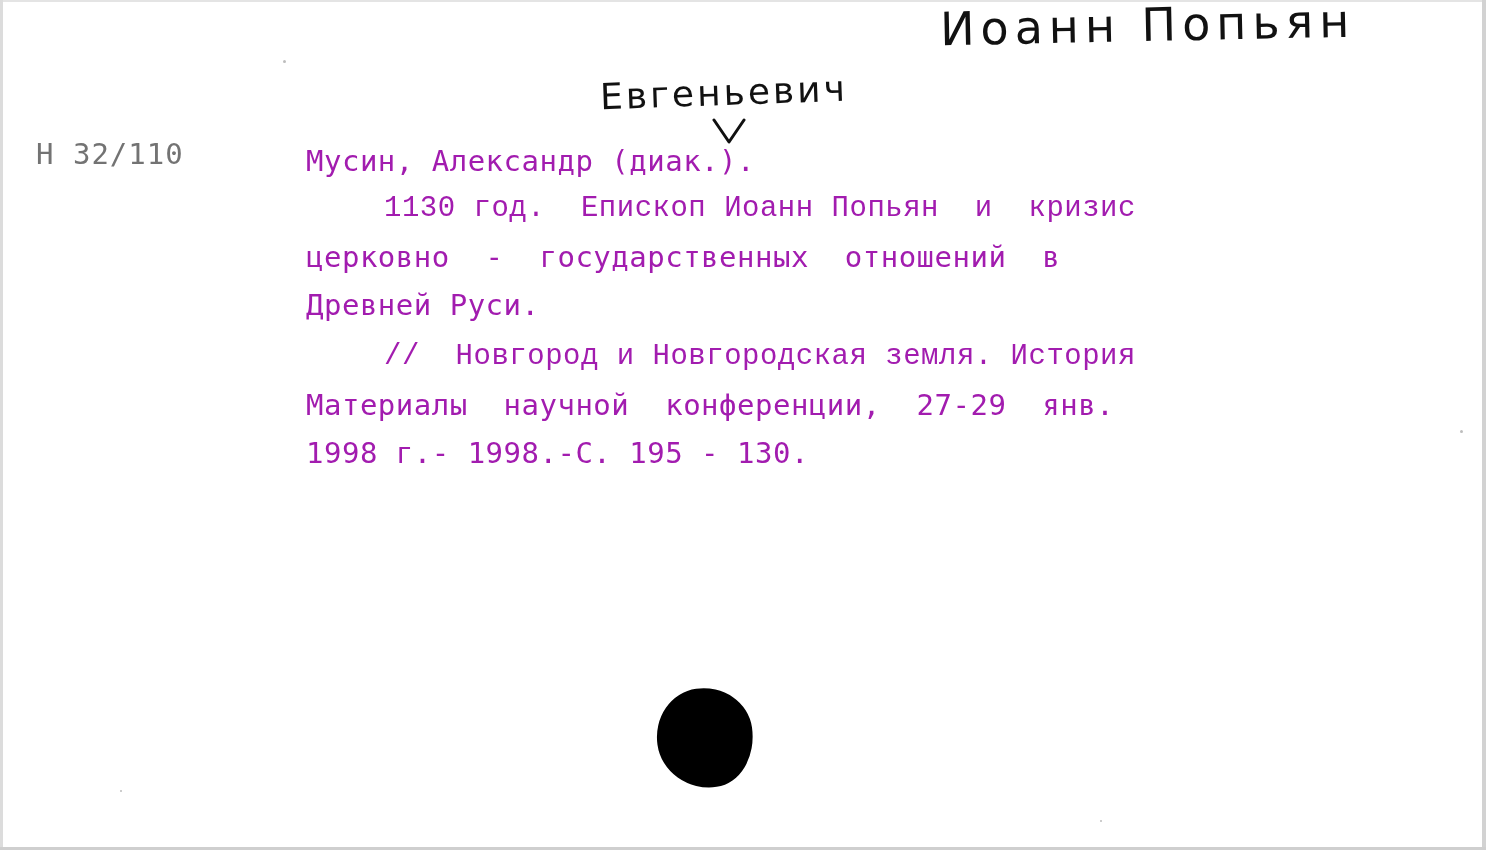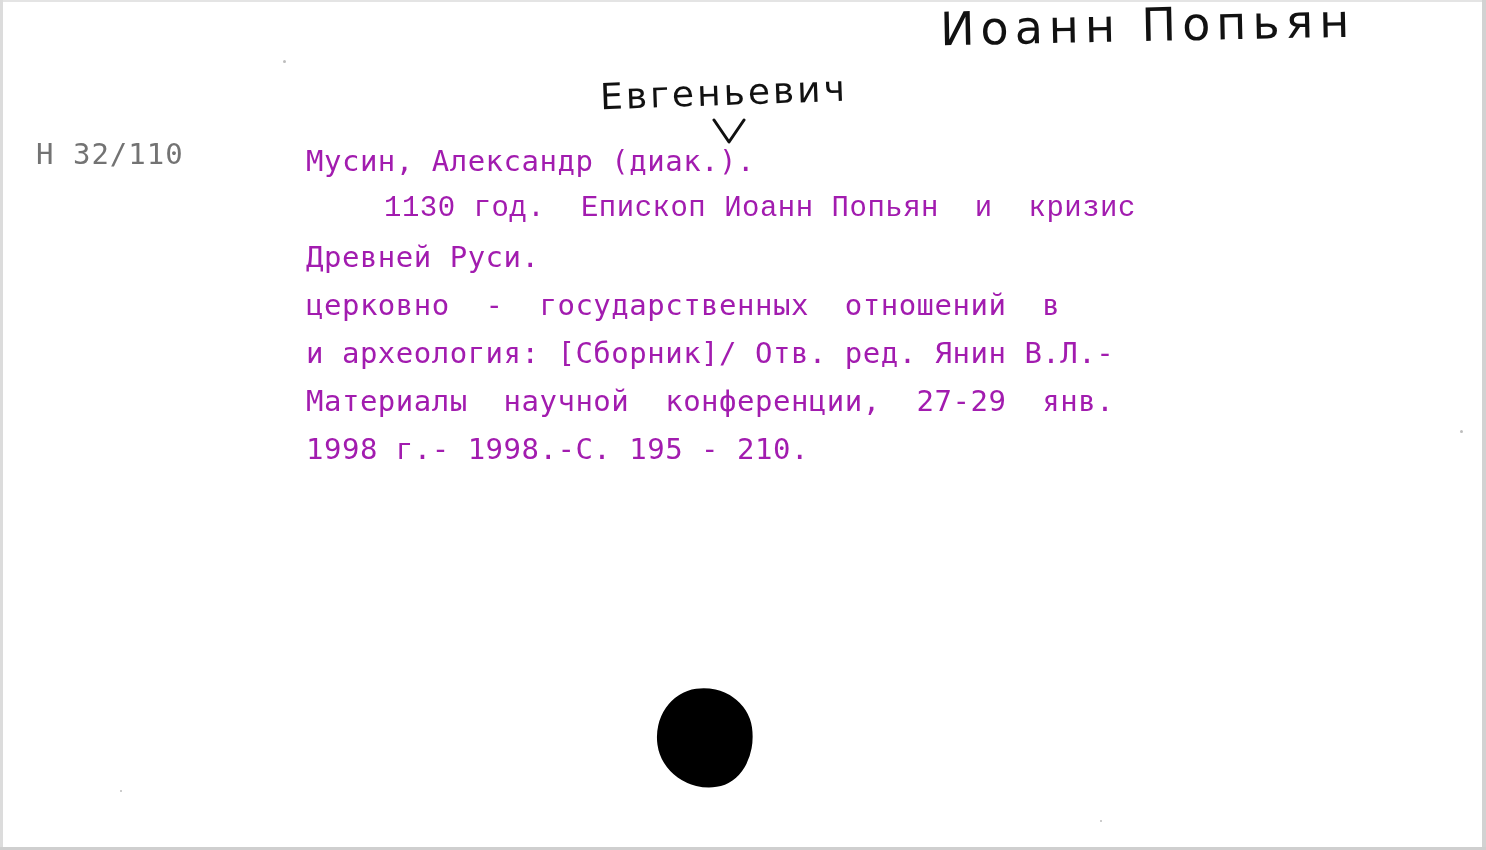--- a/index.html
+++ b/index.html
@@ -156,24 +156,24 @@
     </svg>
   </div>
 
   <div class="shelfmark">Н 32/110</div>
 
   <div class="body-block">
 
     <div class="line">Мусин, Александр (диак.).</div>
 
     <div class="line indent">1130 год.  Епископ Иоанн Попьян  и  кризис</div>
+    <div class="line">церковно  -  государственных  отношений  в</div>
     <div class="line">Древней Руси.</div>
-    <div class="line">церковно  -  государственных  отношений  в</div>
 
-    <div class="line">и археология: [Сборник]/ Отв. ред. Янин В.Л.-</div>
+    <div class="line indent gap-top">//  Новгород и Новгородская земля. История</div>
     <div class="line">Материалы  научной  конференции,  27-29  янв.</div>
-    <div class="line">1998 г.- 1998.-С. 195 - 210.</div>
+    <div class="line">1998 г.- 1998.-С. 195 - 130.</div>
 
   </div>
 
   <div class="blot"></div>
 
 </div>
 
 </body></html>

